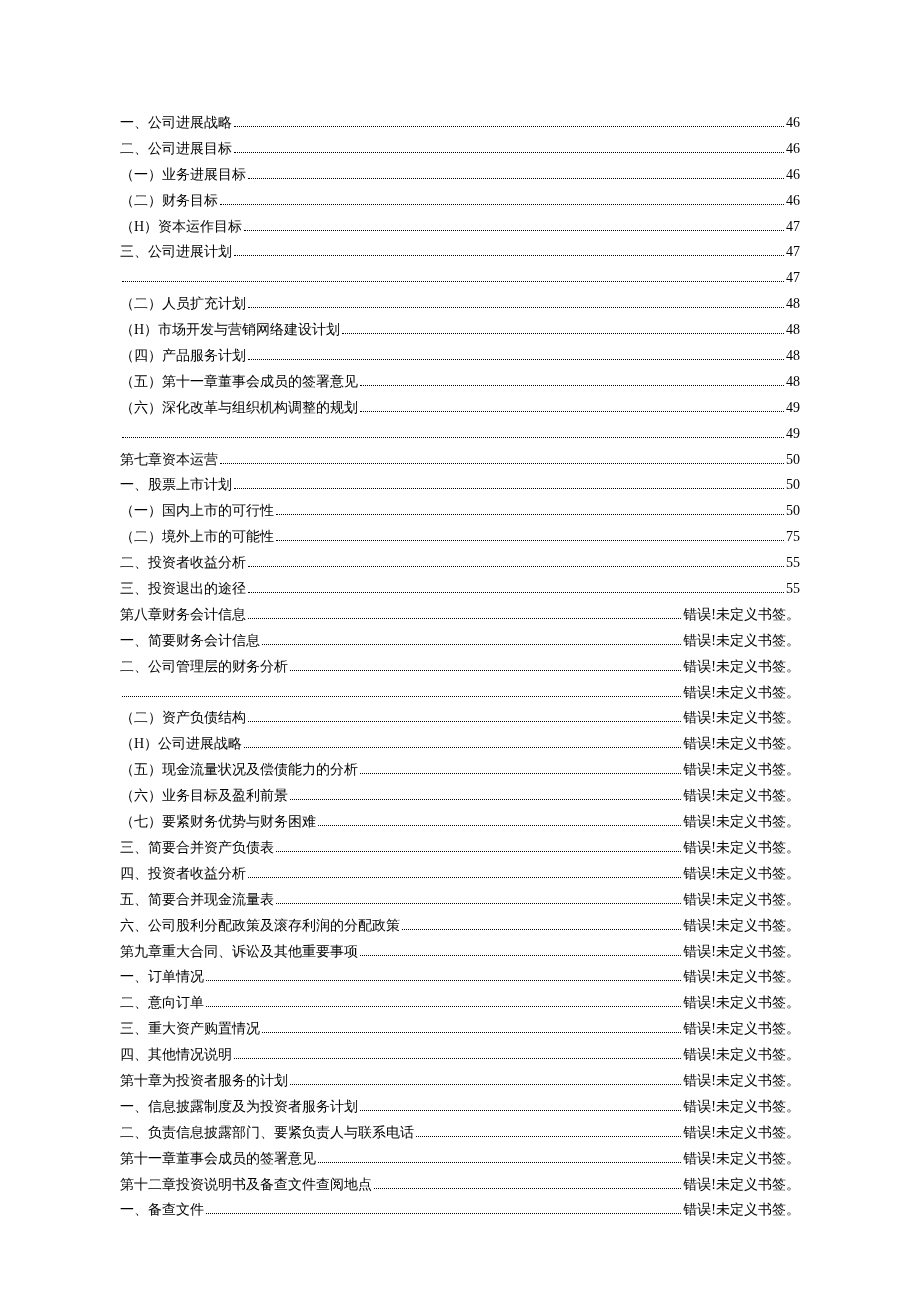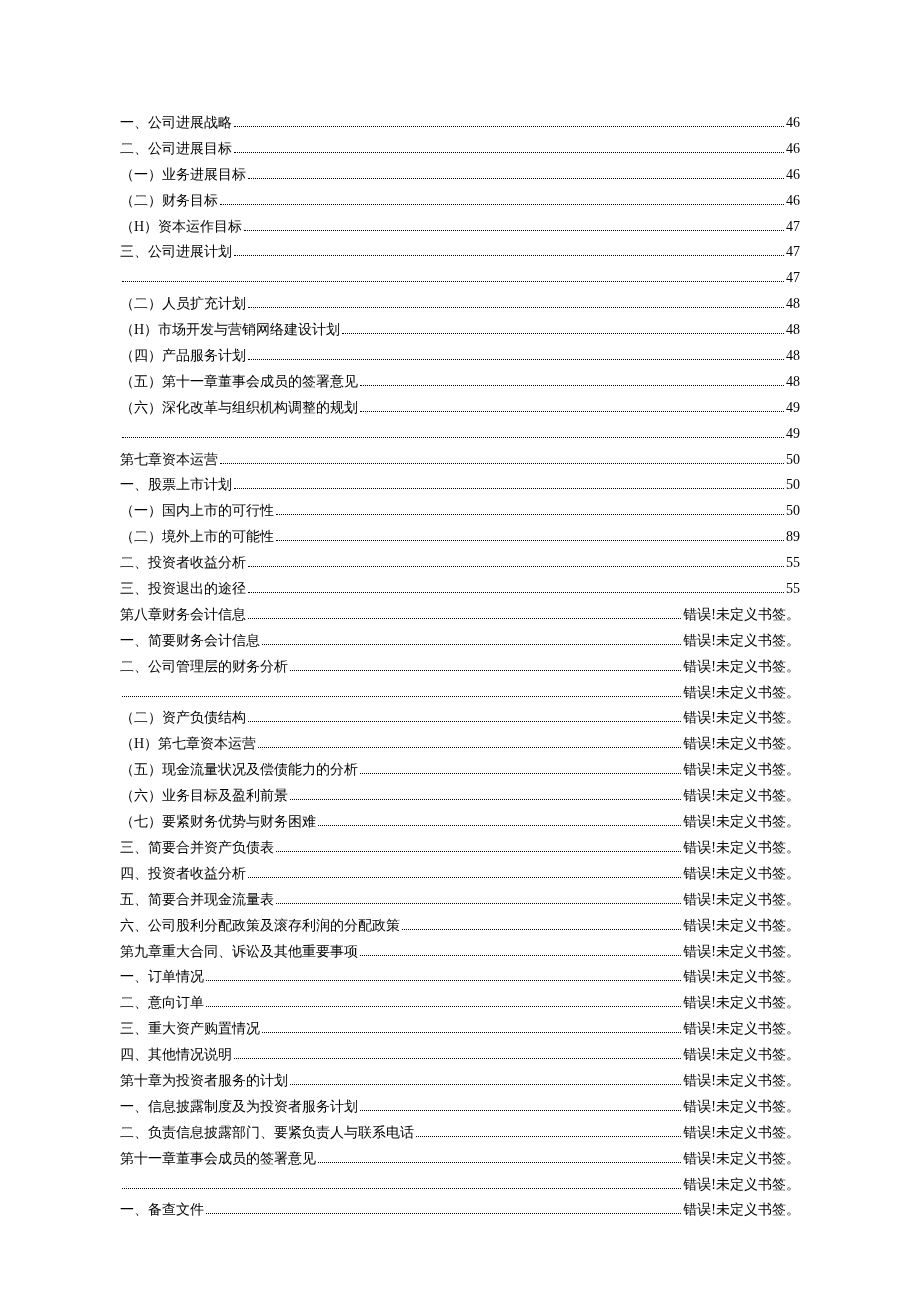--- a/index.html
+++ b/index.html
@@ -116,21 +116,21 @@
       <span class="toc-page">50</span>
     </div>
     <div class="toc-entry">
       <span class="toc-label">（一）国内上市的可行性</span>
       <span class="toc-dots"></span>
       <span class="toc-page">50</span>
     </div>
     <div class="toc-entry">
       <span class="toc-label">（二）境外上市的可能性</span>
       <span class="toc-dots"></span>
-      <span class="toc-page">89</span>
+      <span class="toc-page">75</span>
     </div>
     <div class="toc-entry">
       <span class="toc-label">二、投资者收益分析</span>
       <span class="toc-dots"></span>
       <span class="toc-page">55</span>
     </div>
     <div class="toc-entry">
       <span class="toc-label">三、投资退出的途径</span>
       <span class="toc-dots"></span>
       <span class="toc-page">55</span>
@@ -153,21 +153,21 @@
     <div class="toc-entry">
       <span class="toc-dots"></span>
       <span class="toc-page">错误!未定义书签。</span>
     </div>
     <div class="toc-entry">
       <span class="toc-label">（二）资产负债结构</span>
       <span class="toc-dots"></span>
       <span class="toc-page">错误!未定义书签。</span>
     </div>
     <div class="toc-entry">
-      <span class="toc-label">（H）第七章资本运营</span>
+      <span class="toc-label">（H）公司进展战略</span>
       <span class="toc-dots"></span>
       <span class="toc-page">错误!未定义书签。</span>
     </div>
     <div class="toc-entry">
       <span class="toc-label">（五）现金流量状况及偿债能力的分析</span>
       <span class="toc-dots"></span>
       <span class="toc-page">错误!未定义书签。</span>
     </div>
     <div class="toc-entry">
       <span class="toc-label">（六）业务目标及盈利前景</span>
@@ -238,20 +238,21 @@
       <span class="toc-label">二、负责信息披露部门、要紧负责人与联系电话</span>
       <span class="toc-dots"></span>
       <span class="toc-page">错误!未定义书签。</span>
     </div>
     <div class="toc-entry">
       <span class="toc-label">第十一章董事会成员的签署意见</span>
       <span class="toc-dots"></span>
       <span class="toc-page">错误!未定义书签。</span>
     </div>
     <div class="toc-entry">
+      <span class="toc-label">第十二章投资说明书及备查文件查阅地点</span>
       <span class="toc-dots"></span>
       <span class="toc-page">错误!未定义书签。</span>
     </div>
     <div class="toc-entry">
       <span class="toc-label">一、备查文件</span>
       <span class="toc-dots"></span>
       <span class="toc-page">错误!未定义书签。</span>
     </div>
   </div>
 

